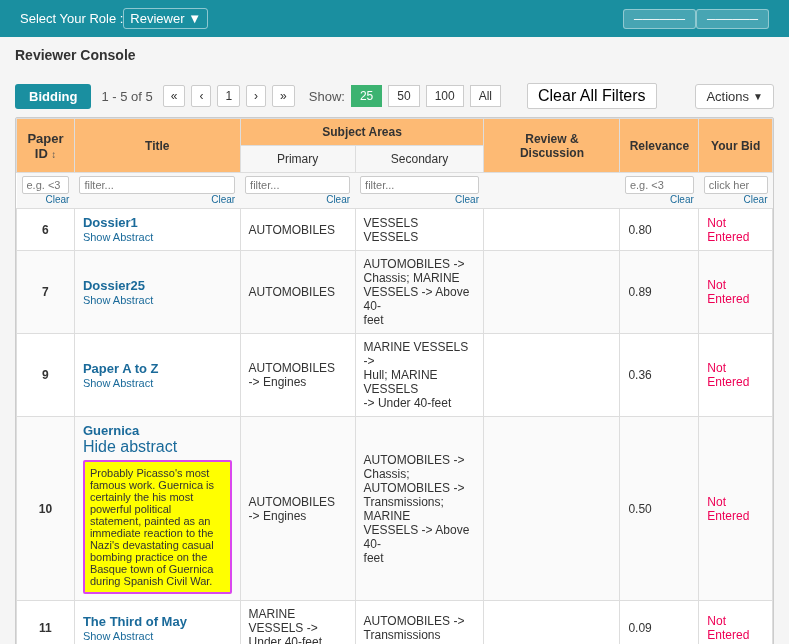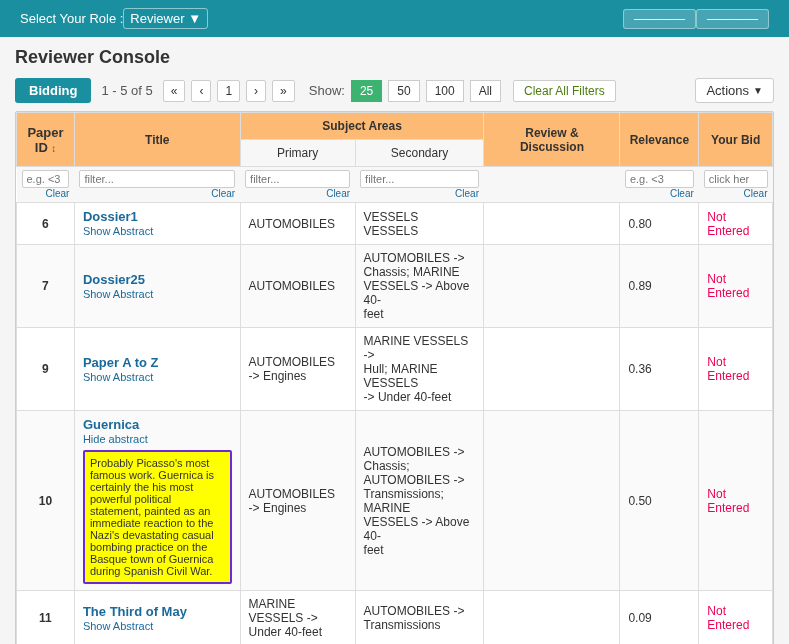--- a/index.html
+++ b/index.html
@@ -33,24 +33,24 @@
       padding: 2px 10px;
       border-radius: 3px;
       cursor: pointer;
       font-size: 12px;
     }
 
     
     .page { padding: 10px 15px; }
 
     .page-title {
-      font-size: 18px;
+      font-size: 14px;
       font-weight: bold;
       color: #333;
-      margin-bottom: 10px;
+      margin-bottom: 20px;
     }
 
     
     .toolbar {
       display: flex;
       align-items: center;
       gap: 6px;
       margin-bottom: 8px;
       flex-wrap: wrap;
     }
@@ -96,23 +96,23 @@
       color: white;
       border-color: #3cb371;
     }
 
     .clear-btn {
       background: #fff;
       border: 1px solid #ccc;
       padding: 3px 10px;
       cursor: pointer;
       border-radius: 2px;
-      font-size: 12px;
-      color: #4d7c0f;
-      margin-left: 6px;
+      font-size: 16px;
+      color: #000000;
+      margin-left: 20px;
     }
 
     .actions-btn {
       background: #fff;
       border: 1px solid #ccc;
       padding: 4px 10px;
       cursor: pointer;
       border-radius: 3px;
       font-size: 13px;
       color: #333;
@@ -159,21 +159,21 @@
     }
 
     tbody tr:nth-child(even) td { background: #fafafa; }
     tbody tr:nth-child(odd) td { background: #fff; }
 
     td.left { text-align: left; }
     td.paper-id { text-align: center; font-weight: bold; }
 
     .paper-title { font-weight: bold; color: #1a6a9a; }
     .show-abstract { color: #1a6a9a; font-size: 11px; cursor: pointer; }
-    .hide-abstract { color: #1a6a9a; font-size: 11px; cursor: pointer; text-align: right; }
+    .hide-abstract { color: #1a6a9a; font-size: 16px; cursor: pointer; text-align: right; }
 
     .not-entered { color: #e05; font-size: 12px; }
 
     .filter-input {
       width: 100%;
       border: 1px solid #ccc;
       padding: 2px 4px;
       font-size: 11px;
       border-radius: 2px;
     }
@@ -186,21 +186,21 @@
     .clear-link {
       color: #1a6a9a;
       font-size: 10px;
       cursor: pointer;
       display: block;
       text-align: right;
     }
 
     .abstract-box {
       background: #ffff00;
-      border: 2px solid #6d28d9;
+      border: 2px solid #d946ef;
       padding: 5px;
       font-size: 11px;
       color: #333;
       margin-top: 4px;
       text-align: left;
       border-radius: 2px;
     }
 
     th.paper-id-col { width: 60px; }
     th.title-col { width: 200px; }

